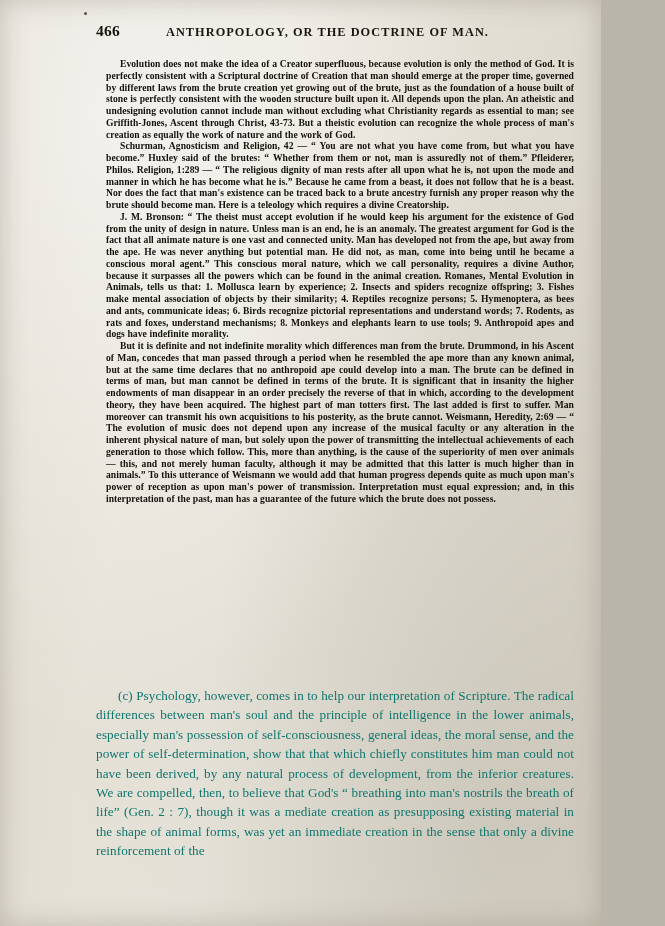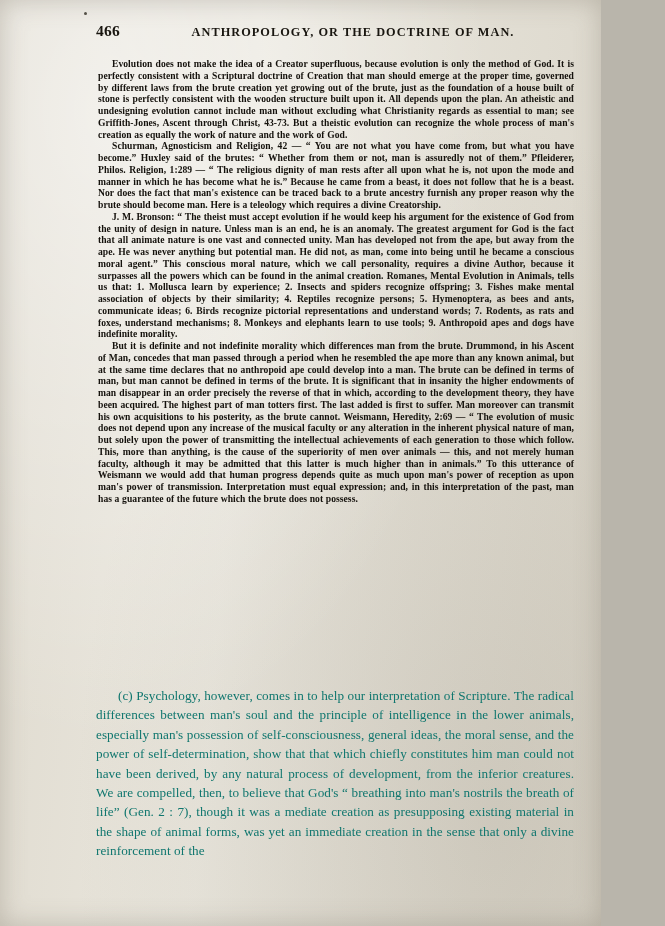--- a/index.html
+++ b/index.html
@@ -64,21 +64,20 @@
     color: #191610;
   }
   .folio {
     font-weight: bold;
     font-size: 15.5px;
     letter-spacing: 0.2px;
     width: 70px;
   }
   .head-title {
     flex: 1;
-    text-align: center;
     font-weight: bold;
     font-size: 12.3px;
     letter-spacing: 1.05px;
     padding-right: 36px;
     white-space: nowrap;
   }
 
   .textblock {
     position: absolute;
     left: 96px;
@@ -86,21 +85,21 @@
     width: 478px;
     color: #14110c;
   }
 
   
   .fine {
     font-size: 9.6px;
     line-height: 11.75px;
     text-align: justify;
     text-indent: 14px;
-    margin: 0 0 0 2px;
+    margin: 0 0 0 10px;
     font-weight: bold;
     letter-spacing: 0.04px;
     word-spacing: 0.2px;
     -webkit-font-smoothing: none;
   }
 
   
   .body-par {
     font-size: 13.2px;
     line-height: 19.4px;

